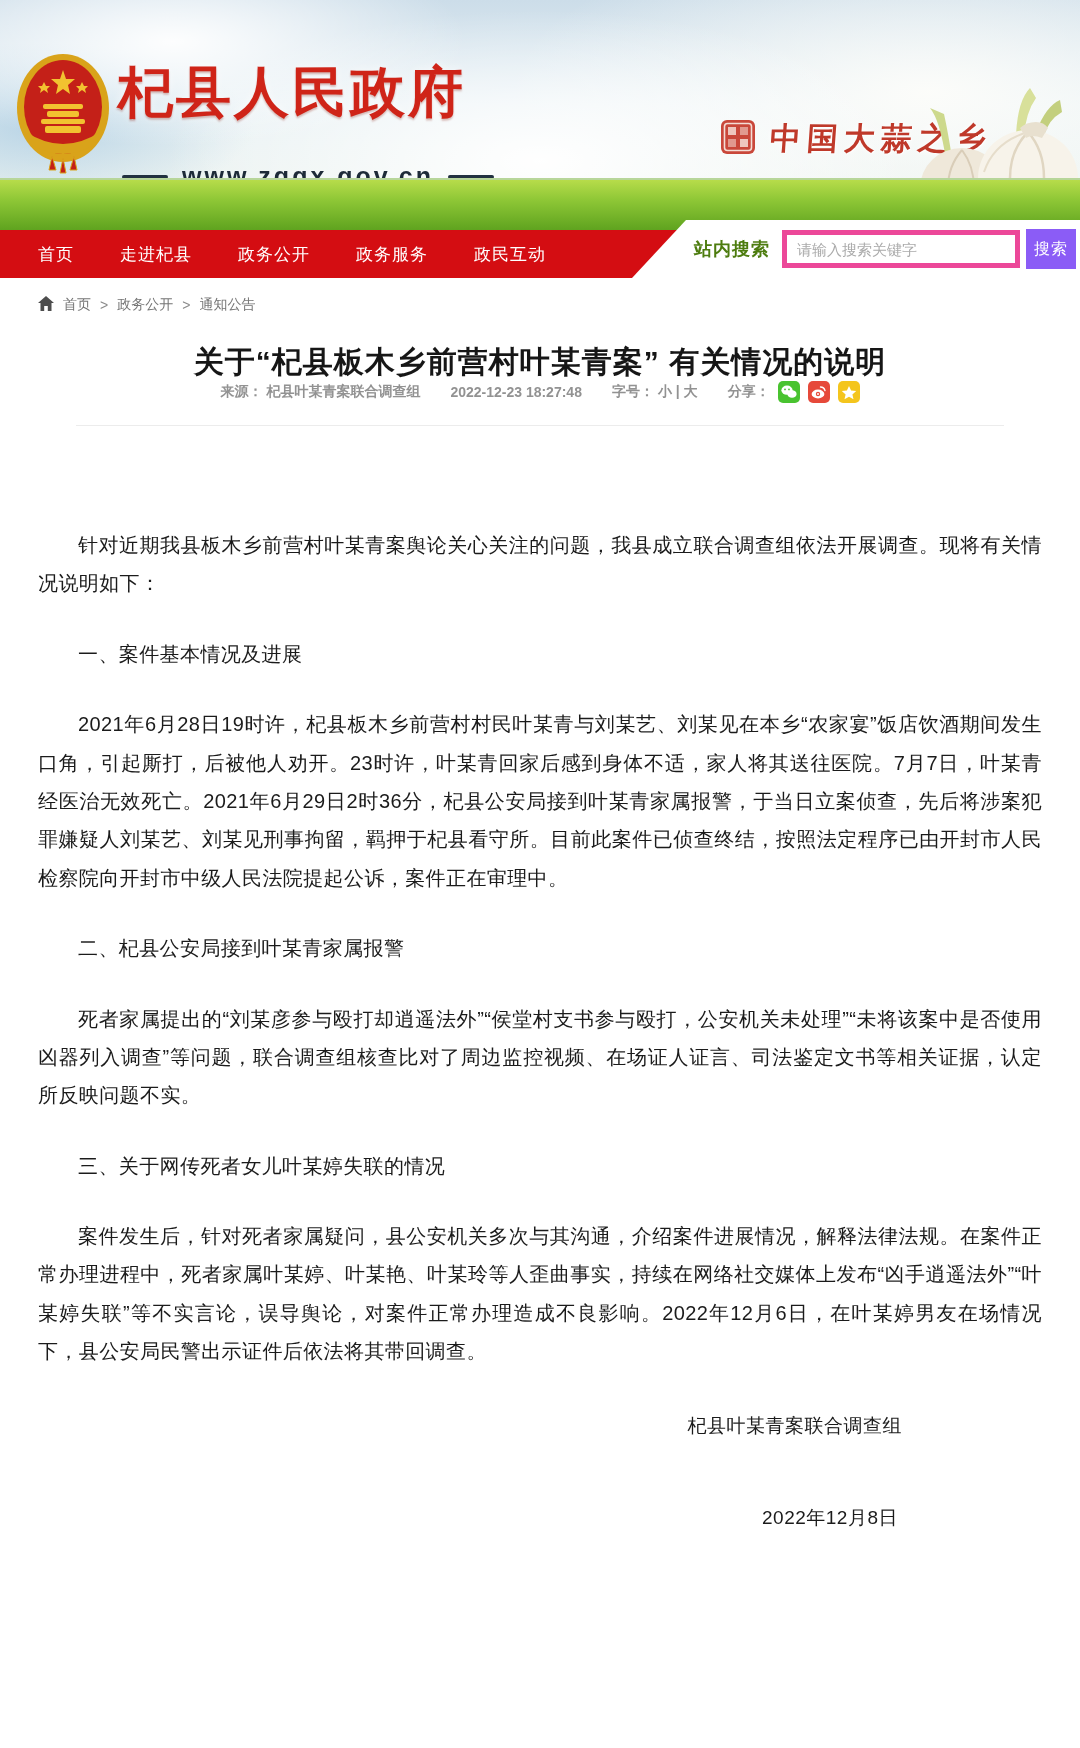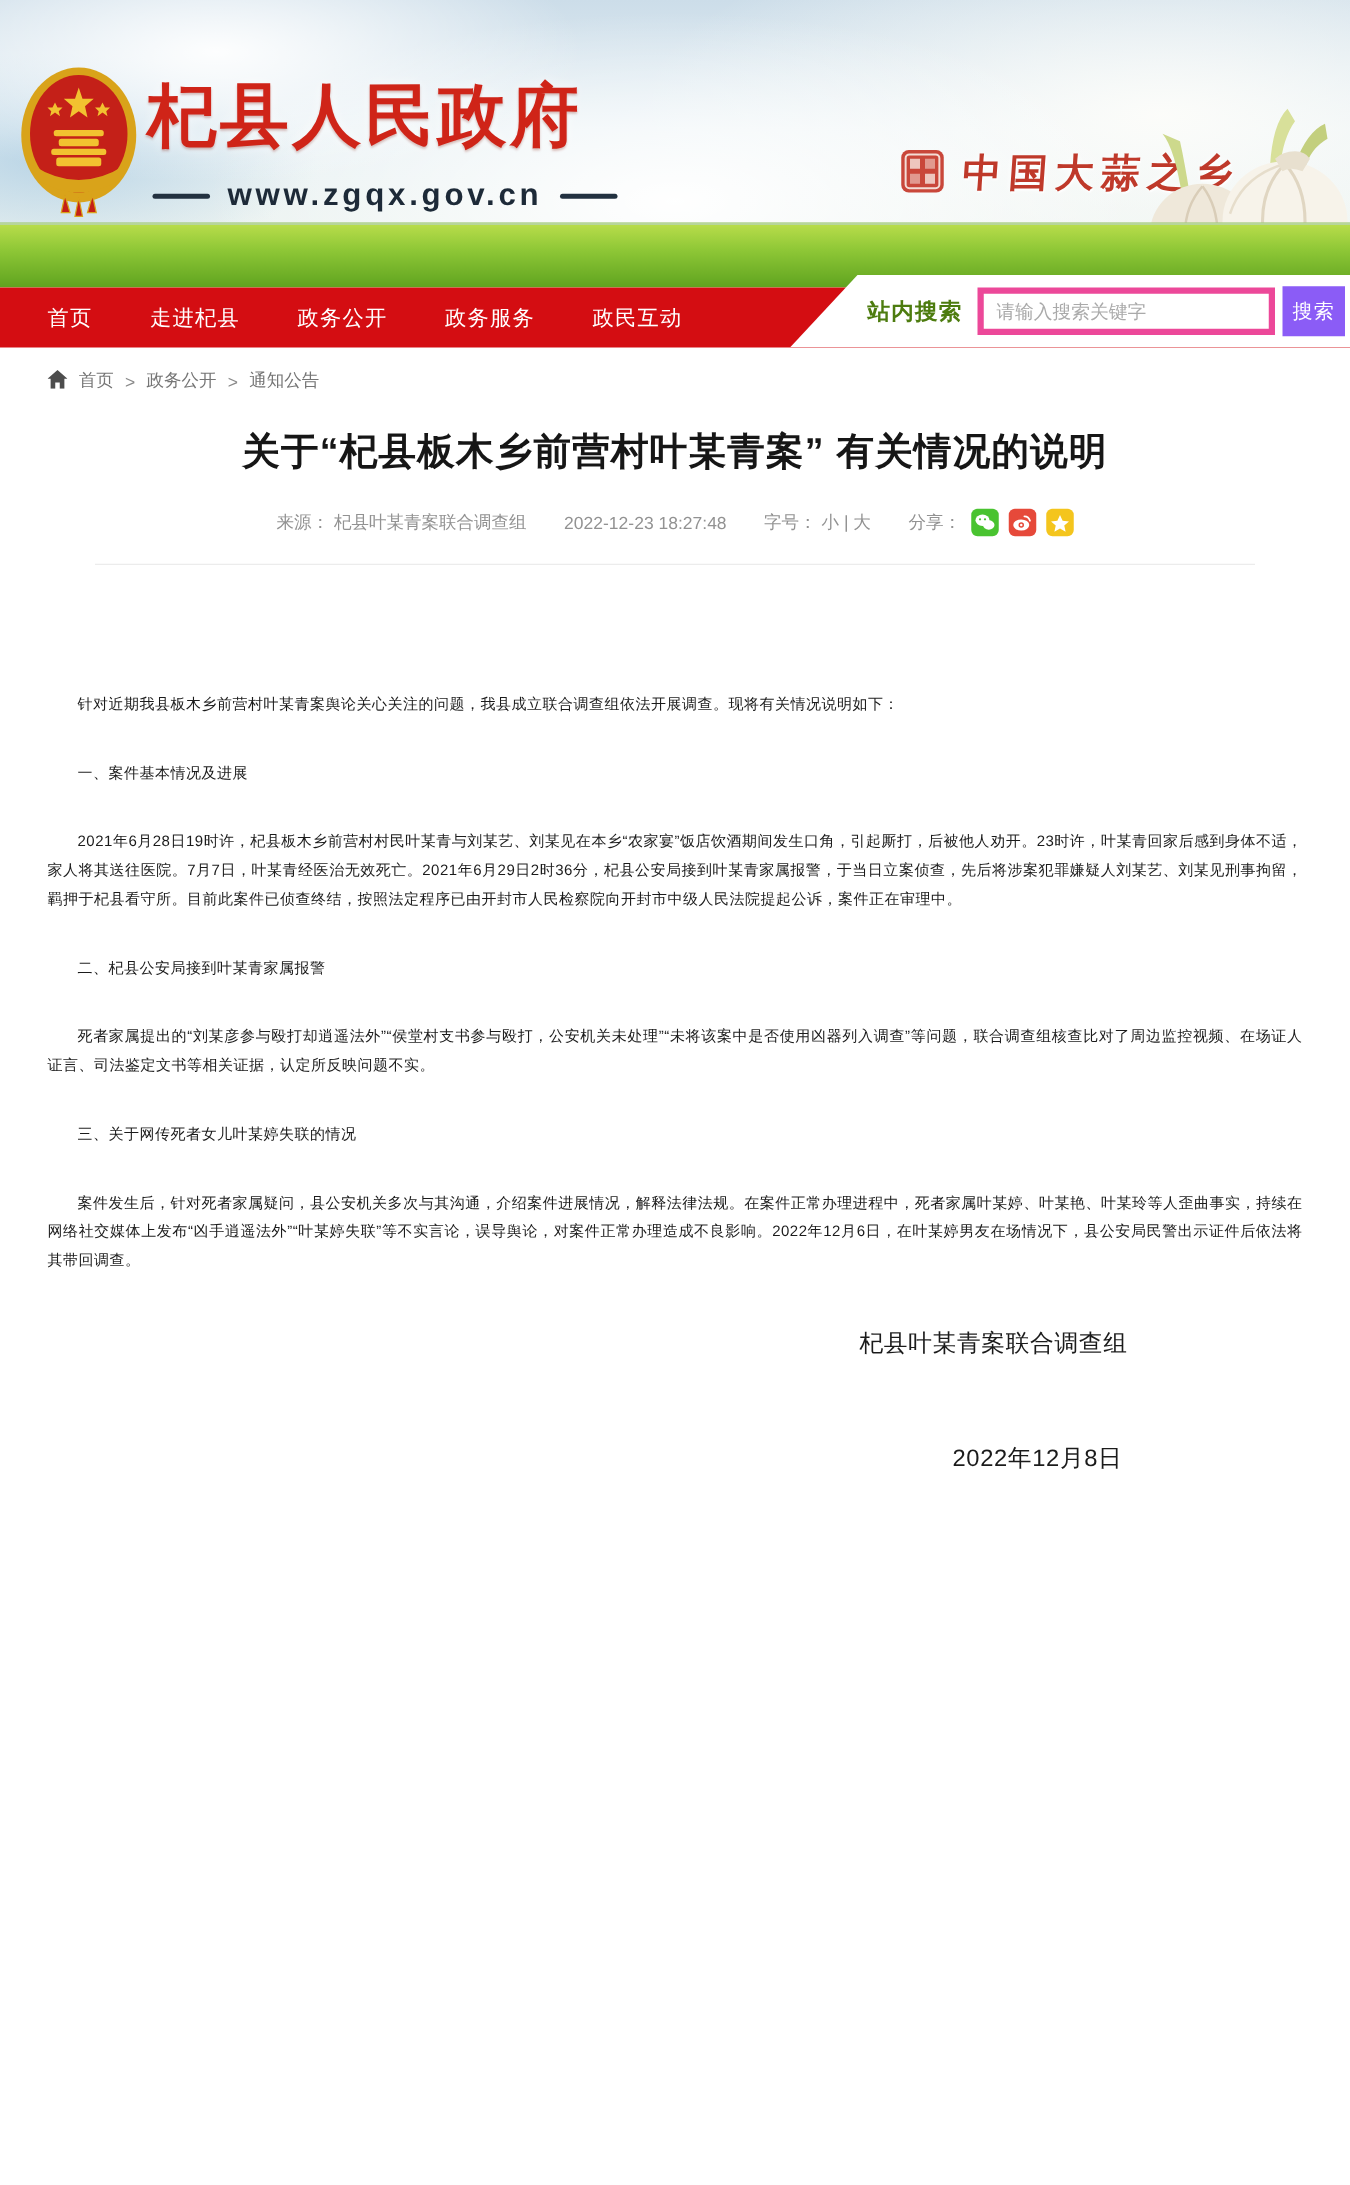--- a/index.html
+++ b/index.html
@@ -22,21 +22,21 @@
     background:linear-gradient(180deg,#b7dc4a 0%, #8ec736 40%, #5fa31f 100%);
     border-top:2px solid rgba(255,255,255,.55);
   }
   .emblem { position:absolute; left:16px; top:52px; }
   .brand { position:absolute; left:118px; top:56px; }
   .site-name {
     font-size:55px; font-weight:900; letter-spacing:3px; color:#cf2418;
     text-shadow:0 2px 2px rgba(130,20,8,.28), 0 0 10px rgba(255,255,255,.65);
     font-family:"DejaVu Sans","Liberation Sans",sans-serif;
   }
-  .site-url-row { display:flex; align-items:center; gap:14px; margin-top:12px; padding-left:4px;justify-content:flex-end; }
+  .site-url-row { display:flex; align-items:center; gap:14px; margin-top:32px; padding-left:4px;justify-content:flex-end; }
   .dash { width:46px; height:4px; background:#223140; border-radius:2px; }
   .site-url { font-size:25px; font-weight:700; letter-spacing:3px; color:#1d2a38; }
   .slogan-row { position:absolute; left:720px; top:118px; display:flex; align-items:center; gap:14px; }
   .slogan {
     font-family:"DejaVu Serif","Liberation Serif",serif; font-weight:700;
     font-size:31px; letter-spacing:6px; color:#bf392a;
     text-shadow:0 0 6px rgba(255,255,255,.95), 1px 1px 0 rgba(255,255,255,.7);
     transform:skewX(-4deg);
   }
   .garlic { position:absolute; right:0; bottom:-6px; }
@@ -66,31 +66,31 @@
   .crumb { cursor:pointer; }
   .crumb-sep { color:#8a8a8a; }
 
   
   .article { padding:0 38px; }
   .article-title {
     margin:28px 40px 0; text-align:center; font-size:30px; font-weight:700;
     color:#161616; letter-spacing:1px; line-height:1.3;
   }
   .meta-row {
-    margin-top:26px; display:flex; justify-content:center; align-items:center;
-    gap:30px; color:#929292; font-size:14px;
+    display:flex; justify-content:center; align-items:center;
+    gap:30px; color:#929292; font-size:14px;font-weight:bold;
   }
   .meta-item { display:flex; align-items:center; gap:4px; white-space:nowrap; }
   .share-icons { display:flex; align-items:center; gap:8px; margin-left:4px; }
   .share-ic { width:22px; height:22px; border-radius:5px; display:inline-flex; align-items:center; justify-content:center; cursor:pointer; }
   .divider { margin:22px 38px 0; border-top:1px solid #ececec; }
 
   .article-body { padding-top:100px; }
   .blk {
-    font-size:12px; line-height:1.92; letter-spacing:.4px; color:#1b1b1b;
+    font-size:20px; line-height:1.92; letter-spacing:.4px; color:#1b1b1b;
     text-indent:2em; margin-bottom:32px; text-align:justify;
   }
   .blk.heading { margin-top:2px; }
 
   .signature { margin-top:42px; text-align:right; padding-right:140px; font-size:19px; color:#1b1b1b; letter-spacing:.5px; }
   .pubdate  { margin-top:66px; text-align:right; padding-right:144px; font-size:19px; color:#1b1b1b; letter-spacing:.5px; padding-bottom:200px; }
 </style>
 </head>
 <body>
 

